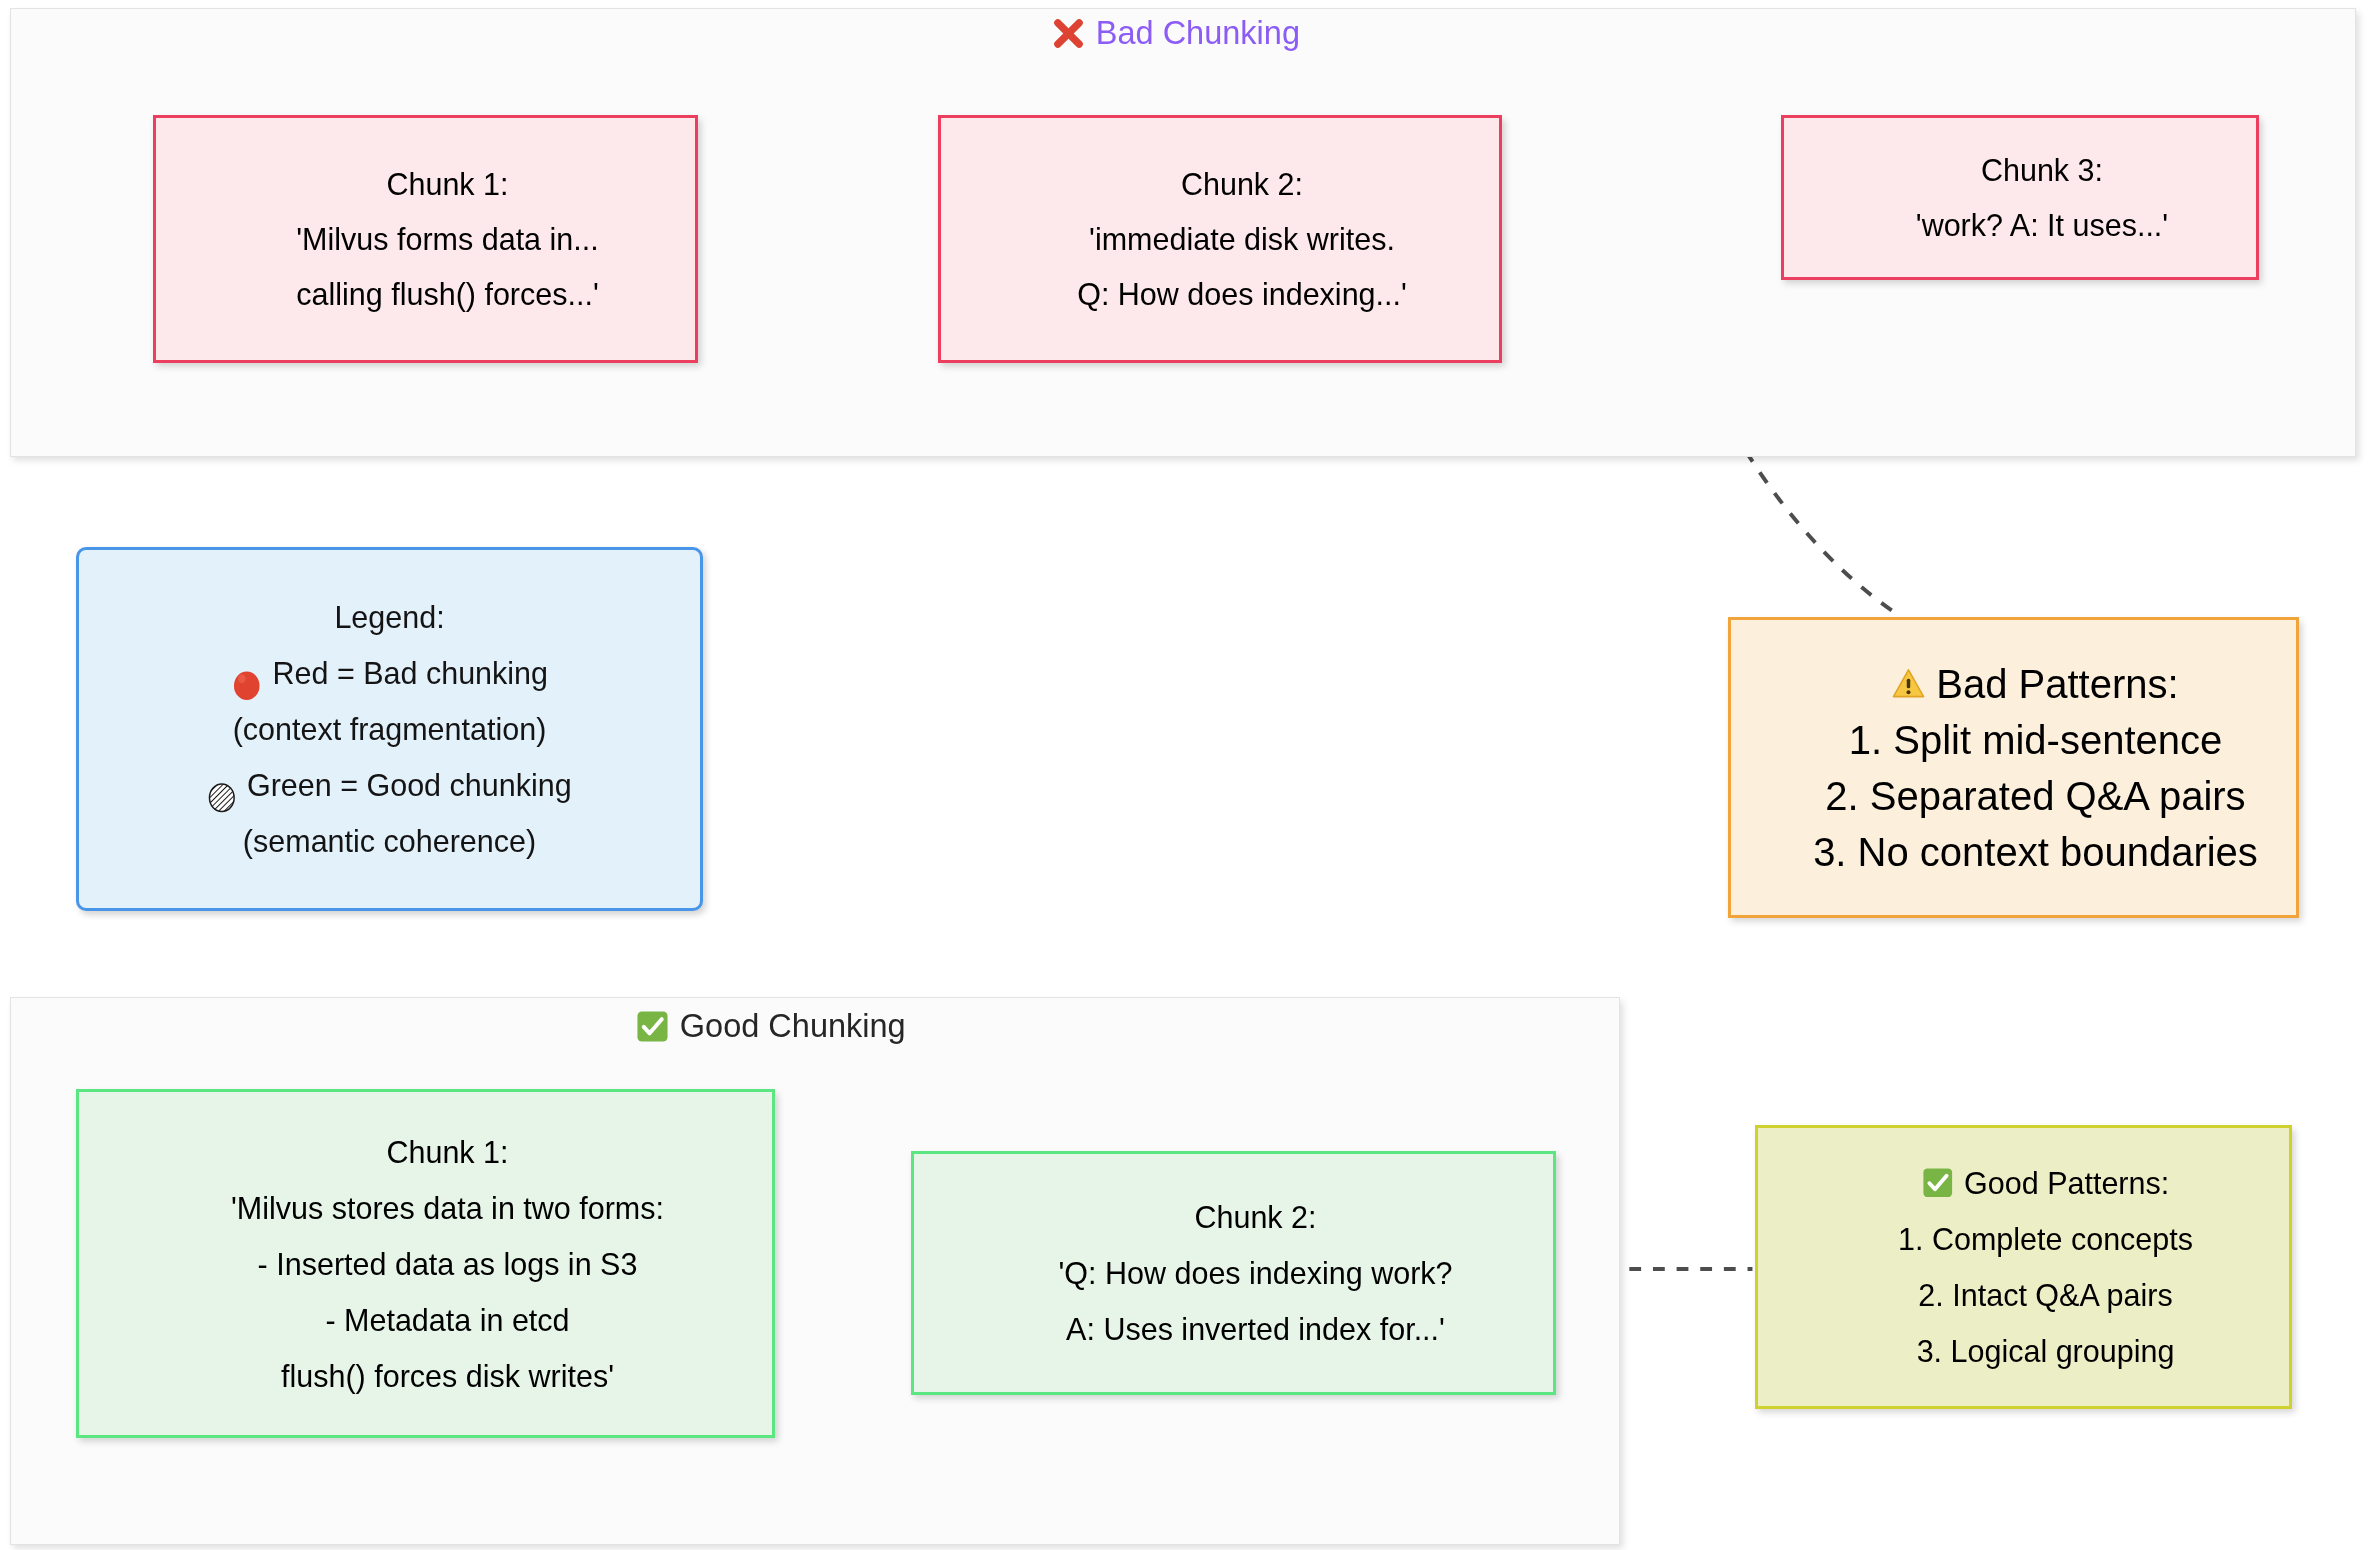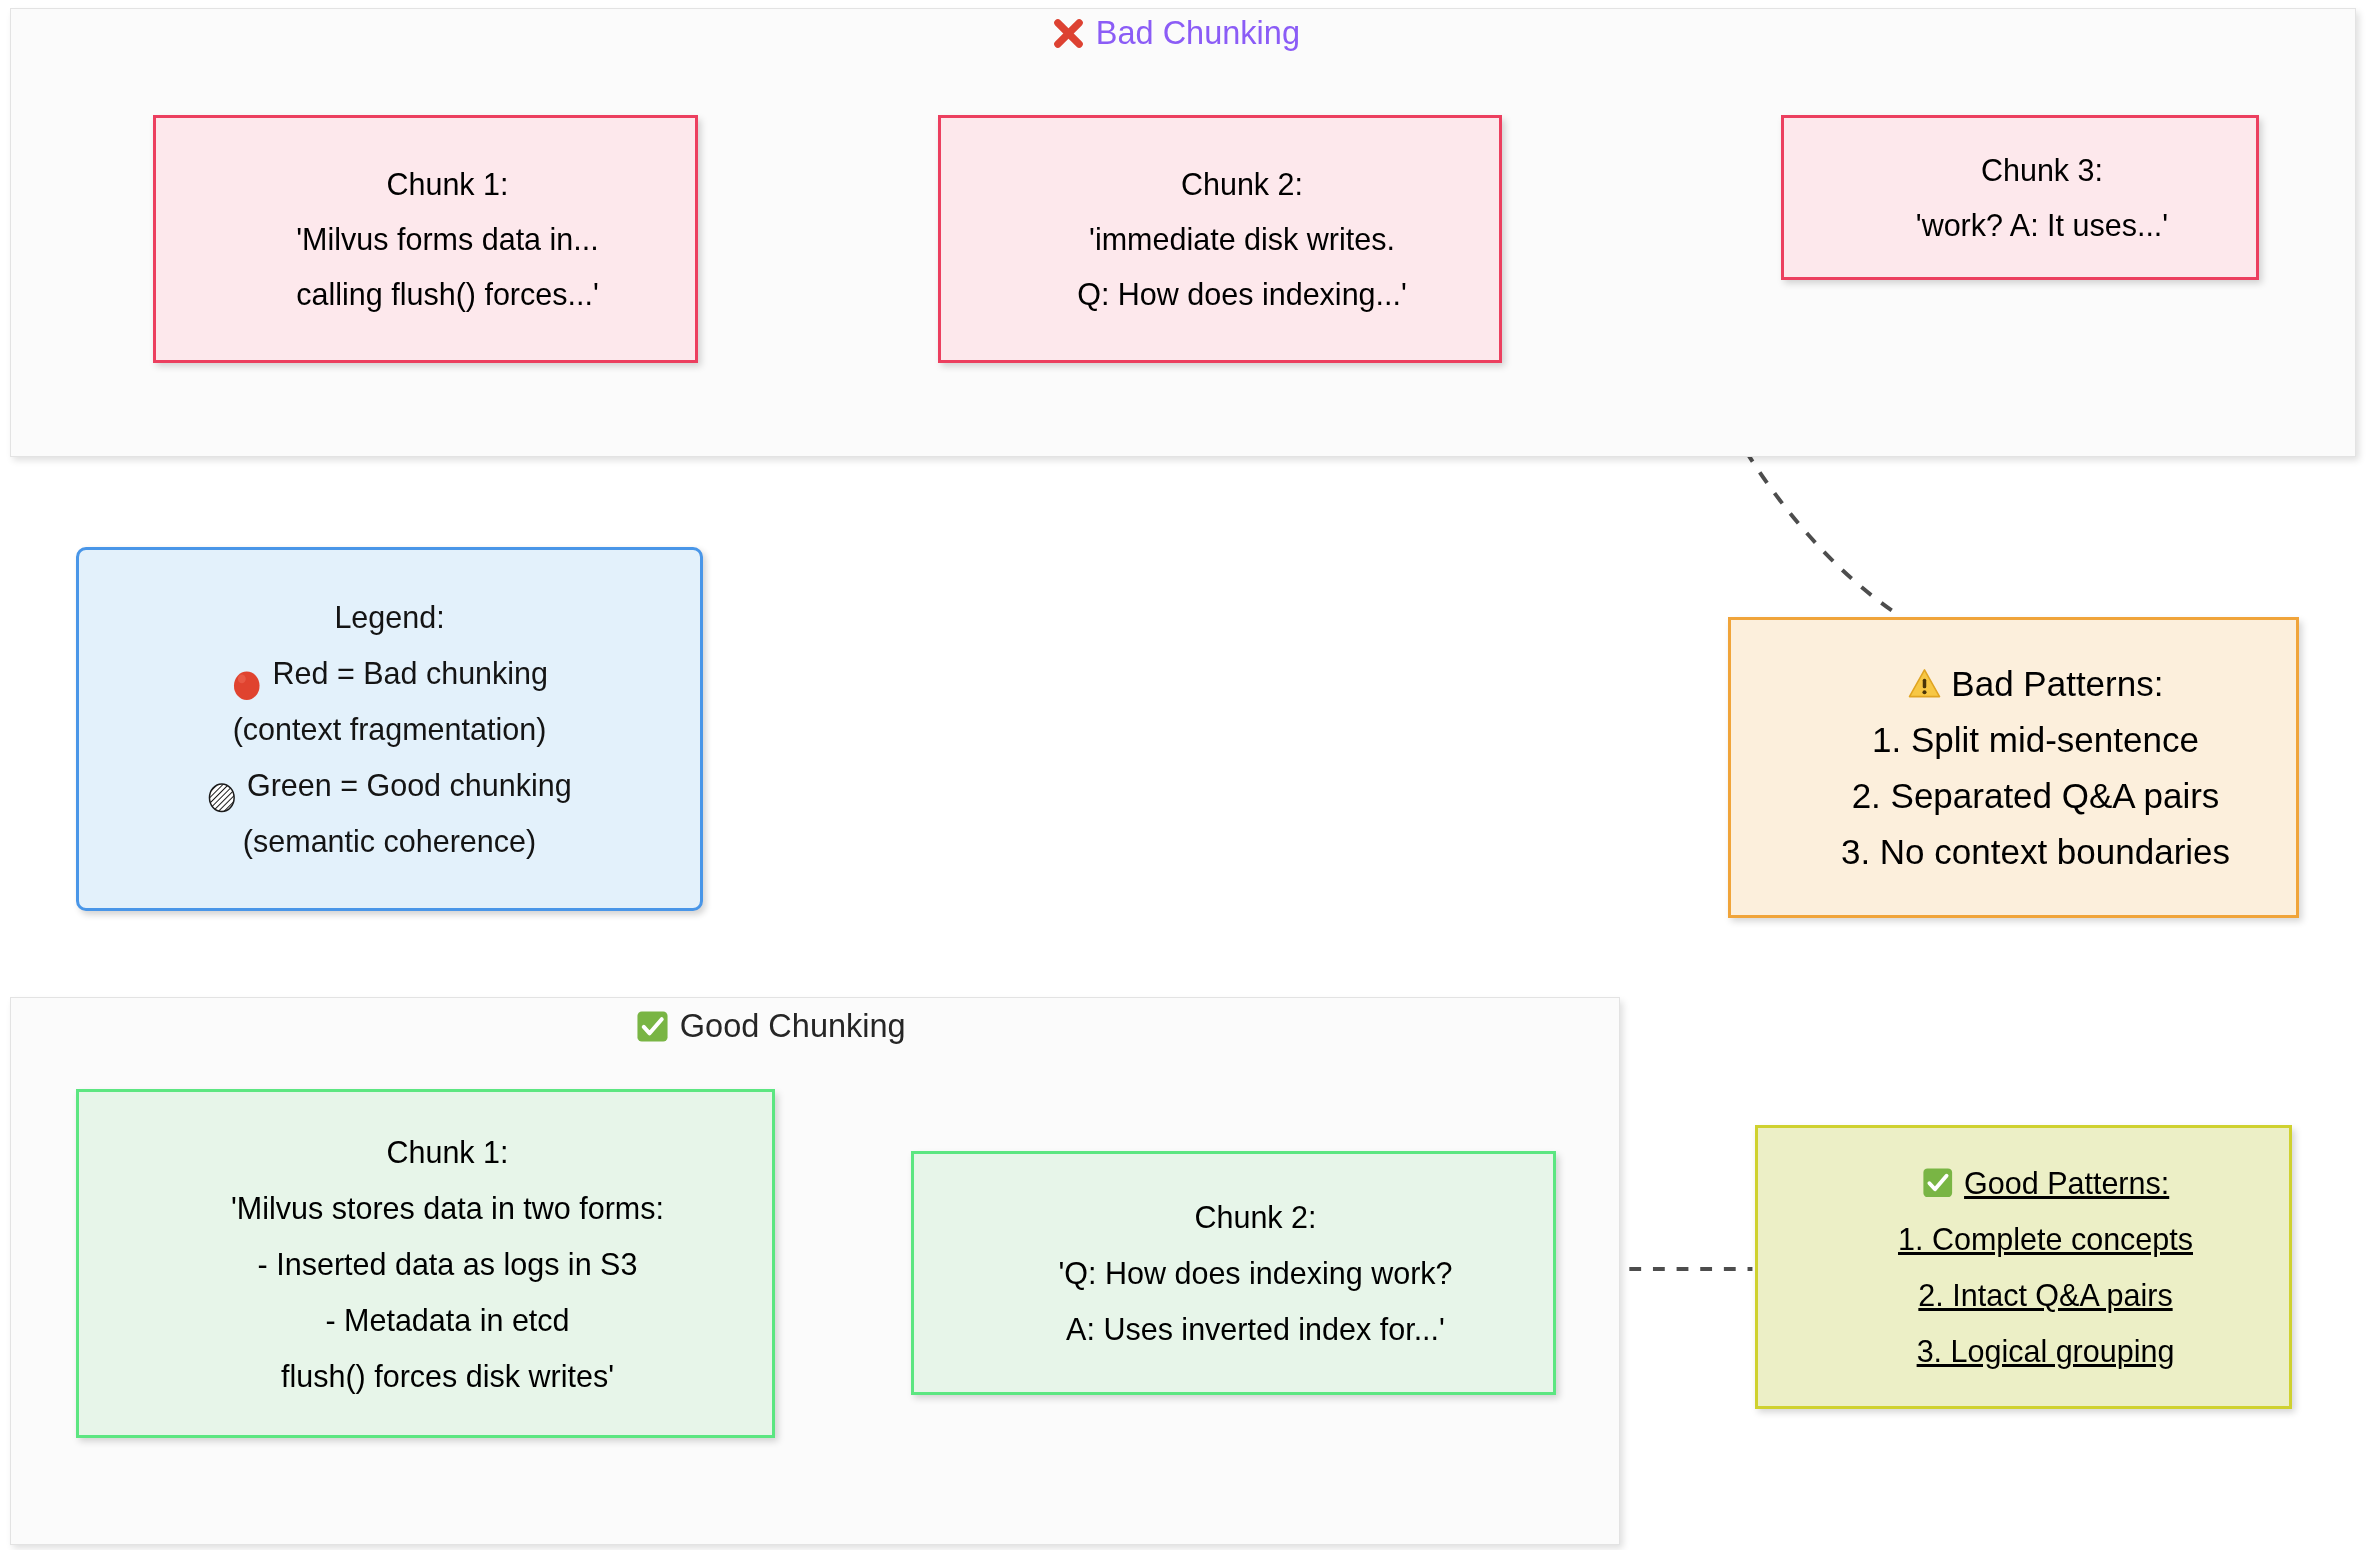--- a/index.html
+++ b/index.html
@@ -133,26 +133,26 @@
     display: flex;
     align-items: flex-end;
     justify-content: center;
     gap: 10px;
     white-space: nowrap;
   }
 
   
   #note-bad {
     left: 1728px; top: 617px; width: 571px; height: 301px;
-    font-size: 35px; line-height: 56px;
+    font-size: 40px; line-height: 56px;
   }
   
   #note-good {
     left: 1755px; top: 1125px; width: 537px; height: 284px;
-    font-size: 30.5px; line-height: 56px; text-decoration: underline;
+    font-size: 30.5px; line-height: 56px;
   }
   .note-head {
     display: flex; align-items: center; justify-content: center;
     gap: 10.8px; white-space: nowrap;
   }
 
   
   #good-chunk-1 { left: 76px;  top: 1089px; width: 699px; height: 349px; line-height: 56px; }
   #good-chunk-2 { left: 911px; top: 1151px; width: 645px; height: 244px; line-height: 56px; }
 

